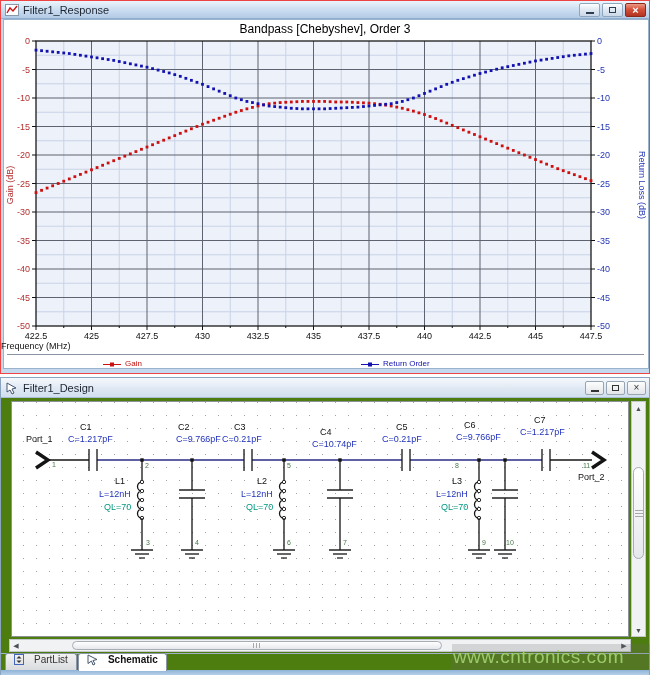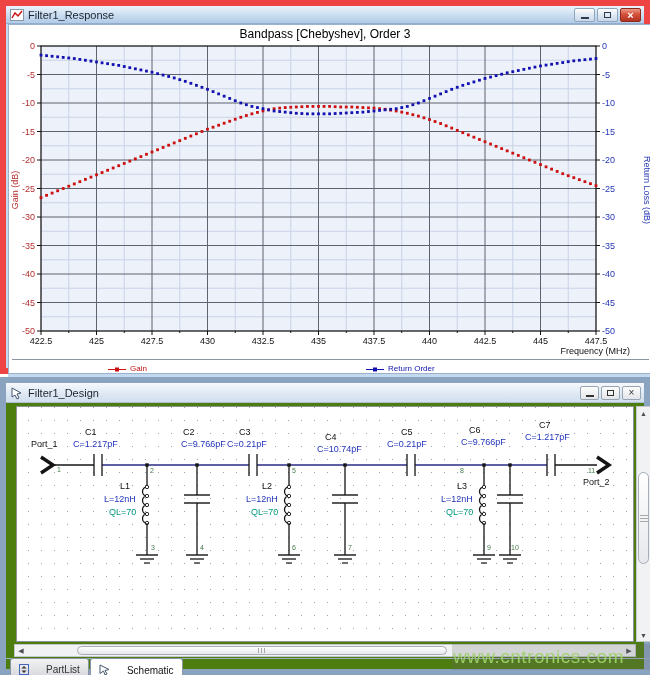--- a/index.html
+++ b/index.html
@@ -1,18 +1,18 @@
 <!DOCTYPE html>
 <html><head>
 <meta charset="utf-8">
 <style>
   *{margin:0;padding:0;box-sizing:border-box}
   body{font-family:"Liberation Sans",sans-serif;background:#fff}
   #app{position:relative;width:650px;height:675px;background:#fff;overflow:hidden}
-  .win{position:absolute;left:0;width:650px;border:6px solid #ef4444}
+  .win{position:absolute;left:0;width:650px;border:1px solid #ef4444}
   
   .winresp{top:0;height:374px;background:#c5d9ee}
   .tbar{position:absolute;left:0;top:0;right:0;height:18px;display:flex;align-items:center;
         padding:0 3px;background:linear-gradient(#ecf4fc,#c9dcf0 55%,#b3cbe6);
         border-bottom:1px solid #90afd0}
   .ticon{width:15px;height:13px;display:flex;align-items:center;justify-content:center;margin-right:4px}
   .ttext{font-size:11px;color:#1c2430;flex:1;white-space:nowrap}
   .tbtns{display:flex;gap:2px}
   .wbtn{width:21px;height:14px;border:1px solid #8fa6bf;border-radius:2px;
         background:linear-gradient(#fefefe,#dfe8f2 50%,#ccd8e8);
@@ -21,21 +21,21 @@
   .wbtn .g-res{display:block;width:7px;height:6px;border:1px solid #2c3c50}
   .wbtn.close{background:linear-gradient(#eb9a86,#d5503a 45%,#b23322);border-color:#8c281c;
         color:#fff;font-weight:bold;font-size:11px;line-height:12px}
   .respcontent{position:absolute;left:2px;top:18px;width:646px;height:351px;background:#fff;
         border:1px solid #9ab2cc}
   .ctitle{position:absolute;left:0;top:21px;width:100%;text-align:center;font-size:12px;color:#000000}
   #chartsvg{position:absolute;left:0;top:18px}
   .ylab{position:absolute;font-size:9px;white-space:nowrap;text-align:center}
   .ylab.left{left:-26px;top:179px;width:70px;color:#b52f2f;transform:rotate(-90deg)}
   .ylab.right{left:601px;top:179px;width:80px;color:#2336b5;transform:rotate(90deg)}
-  .xlab{position:absolute;left:0;top:340px;width:624px;text-align:right;font-size:9px;color:#111}
+  .xlab{position:absolute;left:0;top:340px;width:624px;text-align:left;font-size:9px;color:#111}
   .lsep{position:absolute;left:6px;top:353px;width:637px;height:1px;background:#8a94a2}
   .legend{position:absolute;top:356px;height:11px;display:flex;align-items:flex-end;gap:4px;font-size:8px}
   .legend-gain{left:102px;color:#c01010}
   .legend-rl{left:360px;color:#1212b0}
   .respframe{position:absolute;left:2px;top:367px;width:646px;height:5px;background:#c5d9ee;
         border-top:1px solid #9ab2cc}
   
   .windes{top:377px;height:298px;background:#4d7c0f;border-color:#8aa4c0}
   .tbar.des{height:20px;background:linear-gradient(#f6f9fc,#dde7f3 60%,#d2dfee);border-bottom:1px solid #aabdd4}
   .wbtn.flat{width:19px;height:14px;background:linear-gradient(#fdfdfd,#e3e5e9);border-color:#97a4b4;color:#333}
@@ -54,24 +54,24 @@
   .vscroll .sarrow{left:0;width:13px;height:12px}
   .hscroll .sarrow{top:0;height:11px;width:12px}
   .thumb{position:absolute;background:linear-gradient(#ffffff,#e6e8ec);border:1px solid #a7adb5;
         border-radius:6px;display:flex;align-items:center;justify-content:center}
   .vthumb{left:1px;width:11px;top:65px;height:92px}
   .hthumb{top:1px;height:9px;left:62px;width:370px}
   .grip-h{width:9px;height:5px;background:repeating-linear-gradient(90deg,#a8a8a8 0 1px,transparent 1px 3px)}
   .grip-v{width:8px;height:7px;background:repeating-linear-gradient(0deg,#a8a8a8 0 1px,transparent 1px 3px)}
   .tabline{position:absolute;left:0;top:275px;width:648px;height:1px;background:#9fb2c8}
   .tabs{position:absolute;left:4px;top:275px;height:17px;display:flex;align-items:flex-start;gap:1px}
-  .tab{display:flex;align-items:flex-end;gap:17px;height:17px;padding:0 8px;font-size:10px;color:#333;
+  .tab{display:flex;align-items:flex-start;gap:10px;height:17px;padding:0 8px;font-size:10px;color:#333;
         border:1px solid #8a96a4;border-bottom:none;border-radius:3px 3px 0 0;
         background:linear-gradient(#f2f2f2,#d9dbde)}
-  .tab.active{background:#fff;font-weight:normal;color:#111;height:18px;z-index:2}
+  .tab.active{background:#fff;font-weight:bold;color:#111;height:18px;z-index:2}
   .bstrip{position:absolute;left:0;top:292px;width:648px;height:6px;
         background:linear-gradient(#8fb4d8,#bcd4ea)}
   .wmband{position:absolute;left:452px;top:644px;width:198px;height:26px;
         background:rgba(105,105,105,0.22);z-index:5}
   .watermark{position:absolute;left:424px;top:646px;width:200px;z-index:6;text-align:right;
         font-size:19px;letter-spacing:0.5px;color:rgba(160,208,110,0.95)}
 </style>
 </head>
 <body>
 

